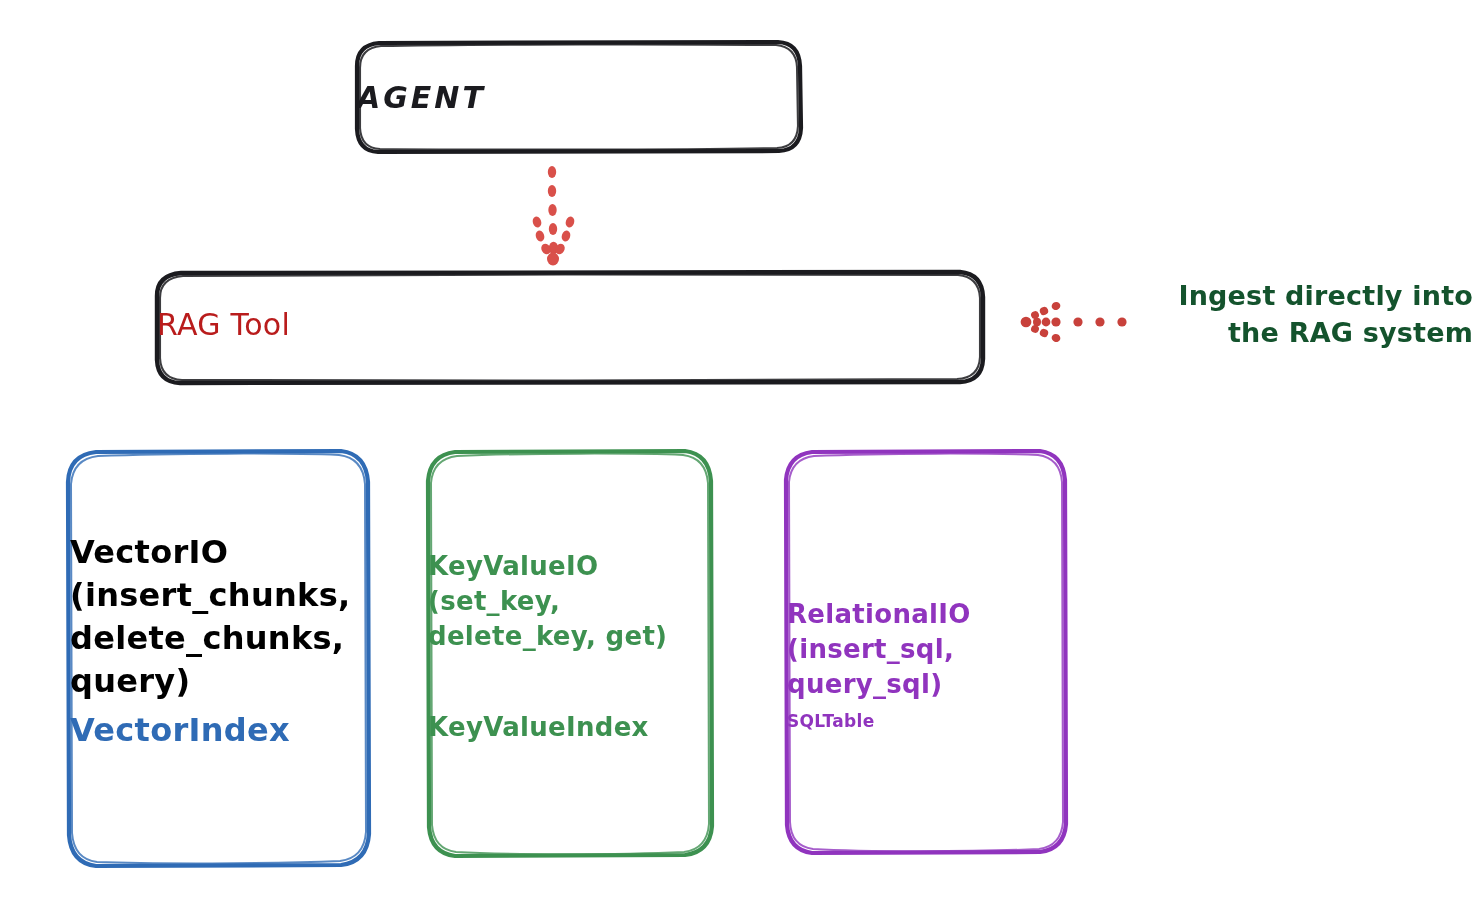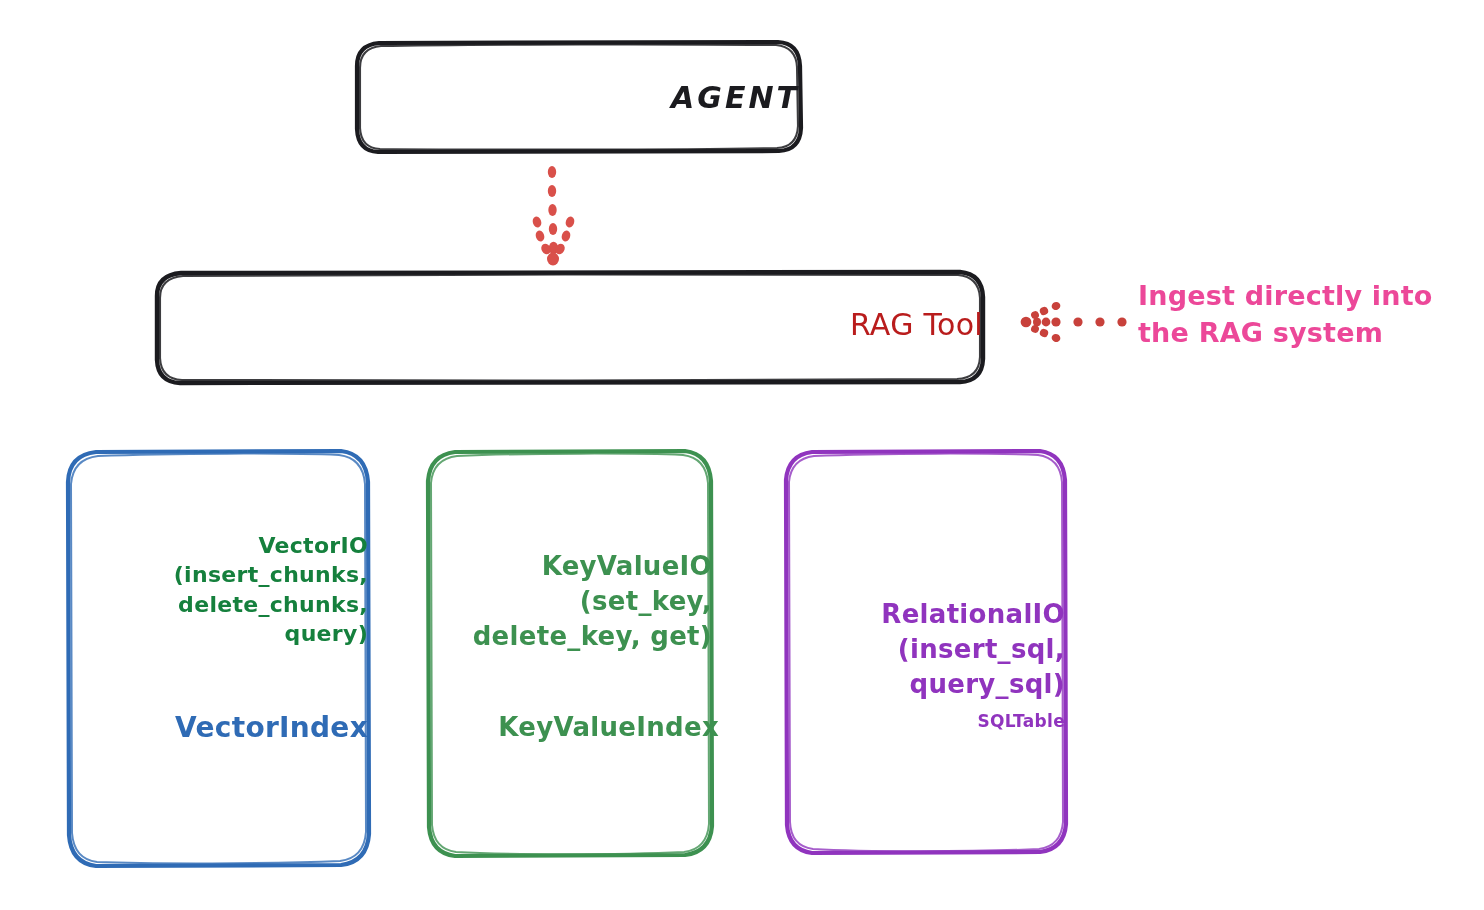--- a/index.html
+++ b/index.html
@@ -18,21 +18,21 @@
   #canvas {
     position: absolute;
     left: 0;
     top: 0;
     width: 1484px;
     height: 910px;
   }
 
   .node-label {
     position: absolute;
-    text-align: right;
+    text-align: left;
     font-family: "DejaVu Sans", sans-serif;
     line-height: 1.34;
     white-space: pre-line;
     pointer-events: none;
     letter-spacing: 0.3px;
   }
 
   
   #agent-label {
     left: 357px;
@@ -53,49 +53,48 @@
     font-size: 30px;
     font-weight: 500;
     color: #b91c1c;
   }
 
   
   #vectorio-label {
     left: 70px;
     top: 531px;
     width: 298px;
-    font-size: 22px;
-    font-weight: 600;
-    color: #15803d;
+    font-size: 32px;
+    font-weight: 600;
+    color: #000000;
   }
   #vectorindex-label {
     left: 70px;
     top: 709px;
     width: 298px;
-    font-size: 28px;
+    font-size: 32px;
     font-weight: 600;
     color: #2f6bb5;
   }
 
   #keyvalueio-label {
     left: 428px;
     top: 549px;
     width: 284px;
     font-size: 26px;
     font-weight: 700;
     color: #3d9150;
   }
   #keyvalueindex-label {
     left: 428px;
     top: 710px;
     width: 284px;
     font-size: 26px;
     font-weight: 600;
     color: #3d9150;
-    margin-left: 7px;
   }
 
   #relationalio-label {
     left: 787px;
     top: 549px;
     width: 278px;
     font-size: 26px;
     font-weight: 600;
     color: #9034be;
     margin-top: 48px;
@@ -111,22 +110,22 @@
 
   
   #annotation-text {
     position: absolute;
     left: 1138px;
     top: 278px;
     width: 335px;
     font-size: 27px;
     font-weight: 600;
     line-height: 1.37;
-    color: #ec4899;
-    text-align: left;
+    color: #14532d;
+    text-align: right;
     white-space: pre-line;
     letter-spacing: 0.2px;
   }
 </style>
 </head>
 <body>
 
 <svg id="canvas" viewBox="0 0 1484 910" xmlns="http://www.w3.org/2000/svg">
 
   <g>

